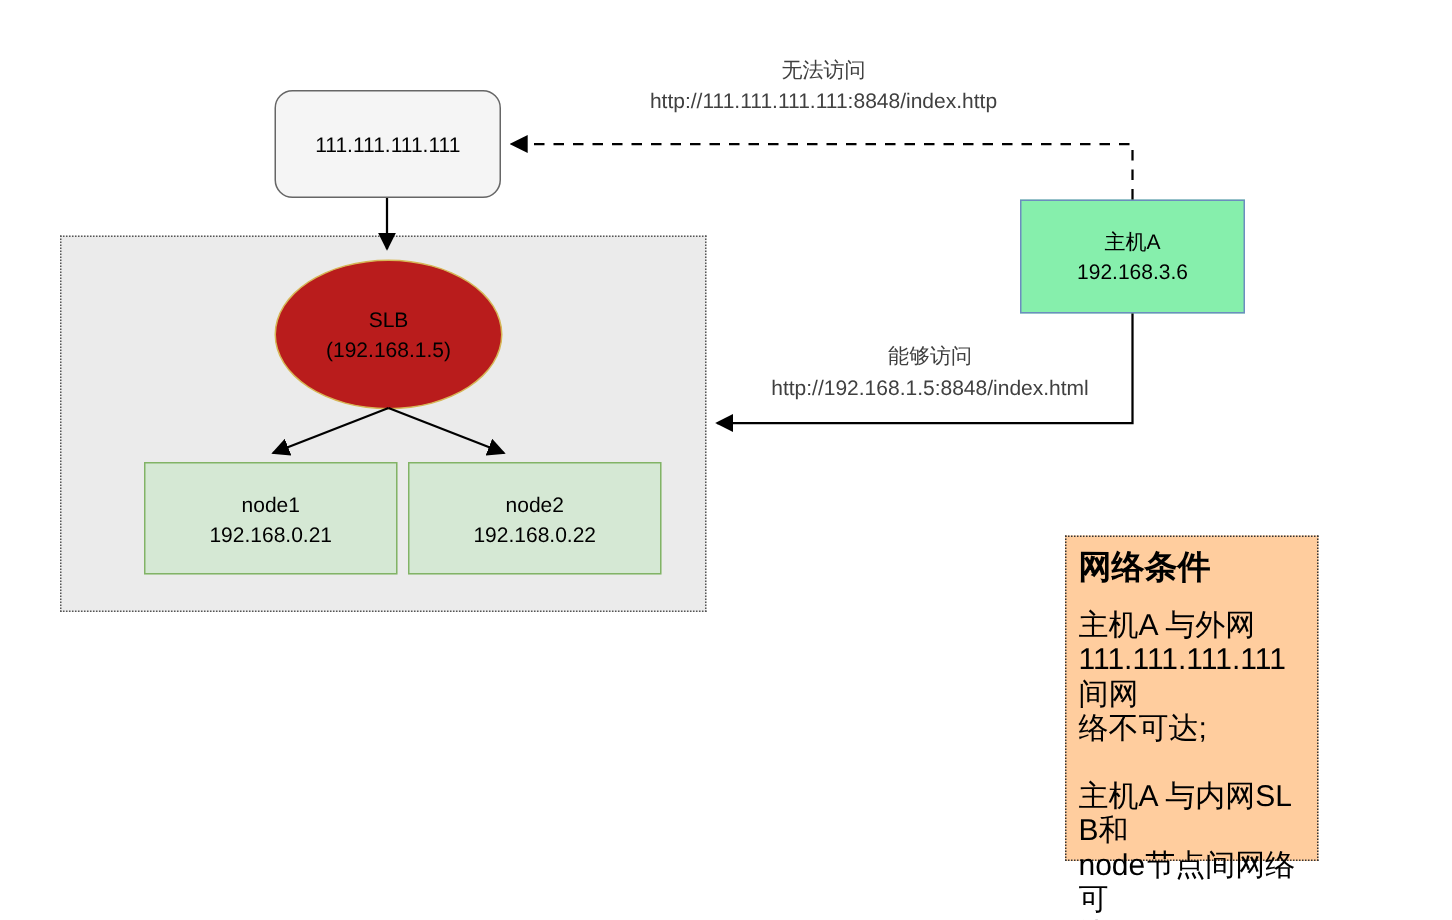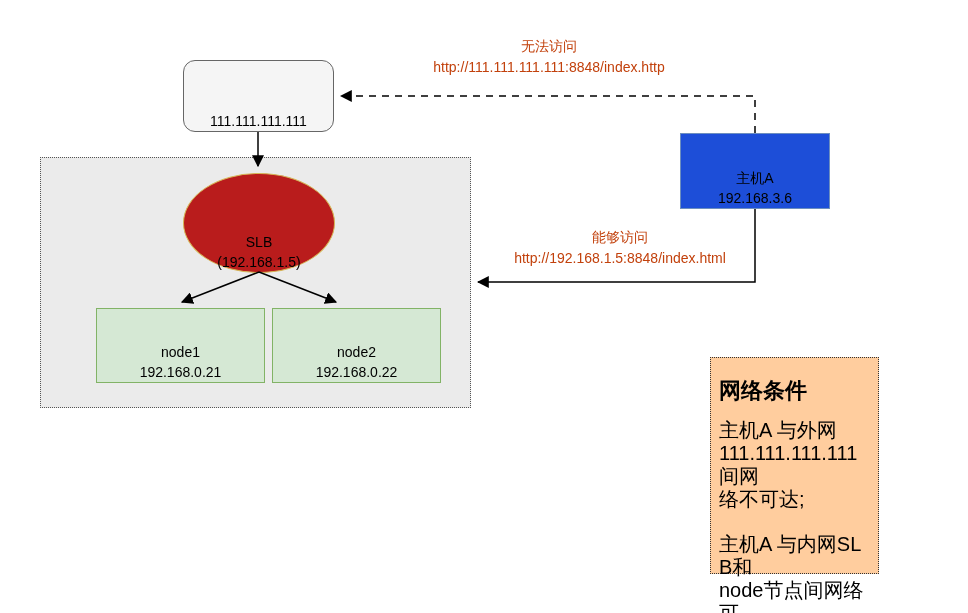--- a/index.html
+++ b/index.html
@@ -18,21 +18,21 @@
   }
   .abs { position: absolute; }
 
   
   .shape {
     position: absolute;
     box-sizing: border-box;
     display: flex;
     flex-direction: column;
     align-items: center;
-    justify-content: flex-end;
+    justify-content: center;
     text-align: center;
     font-size: 14px;
     line-height: 20px;
     color: #000000;
   }
   .ext-node {
     left: 183px; top: 60px; width: 151px; height: 72px;
     background: #f5f5f5;
     border: 1px solid #666666;
     border-radius: 12px;
@@ -51,44 +51,44 @@
   }
   .node-box {
     width: 169px; height: 75px;
     background: #d5e8d4;
     border: 1px solid #82b366;
   }
   .node1-box { left: 96px; top: 308px; }
   .node2-box { left: 272px; top: 308px; }
   .host-box {
     left: 680px; top: 133px; width: 150px; height: 76px;
-    background: #1d4ed8;
+    background: #86efac;
     border: 1px solid #6c8ebf;
   }
 
   
   .edge-label {
     position: absolute;
     width: 300px;
     text-align: center;
     font-size: 14px;
     line-height: 21px;
-    color: #c2410c;
+    color: #404040;
   }
   .edge-label-blocked { left: 399px; top: 36px; }
   .edge-label-allowed { left: 470px; top: 227px; }
 
   
   .note-box {
     position: absolute;
     left: 710px; top: 357px; width: 169px; height: 217px;
     background: #ffcd9e;
     border: 1px dotted #333333;
     box-sizing: border-box;
-    padding: 19px 8px;
+    padding: 6px 8px;
     color: #000000;
   }
   .note-title {
     font-size: 22px;
     font-weight: bold;
     line-height: 28px;
     margin-bottom: 14px;
   }
   .note-para {
     font-size: 20px;

